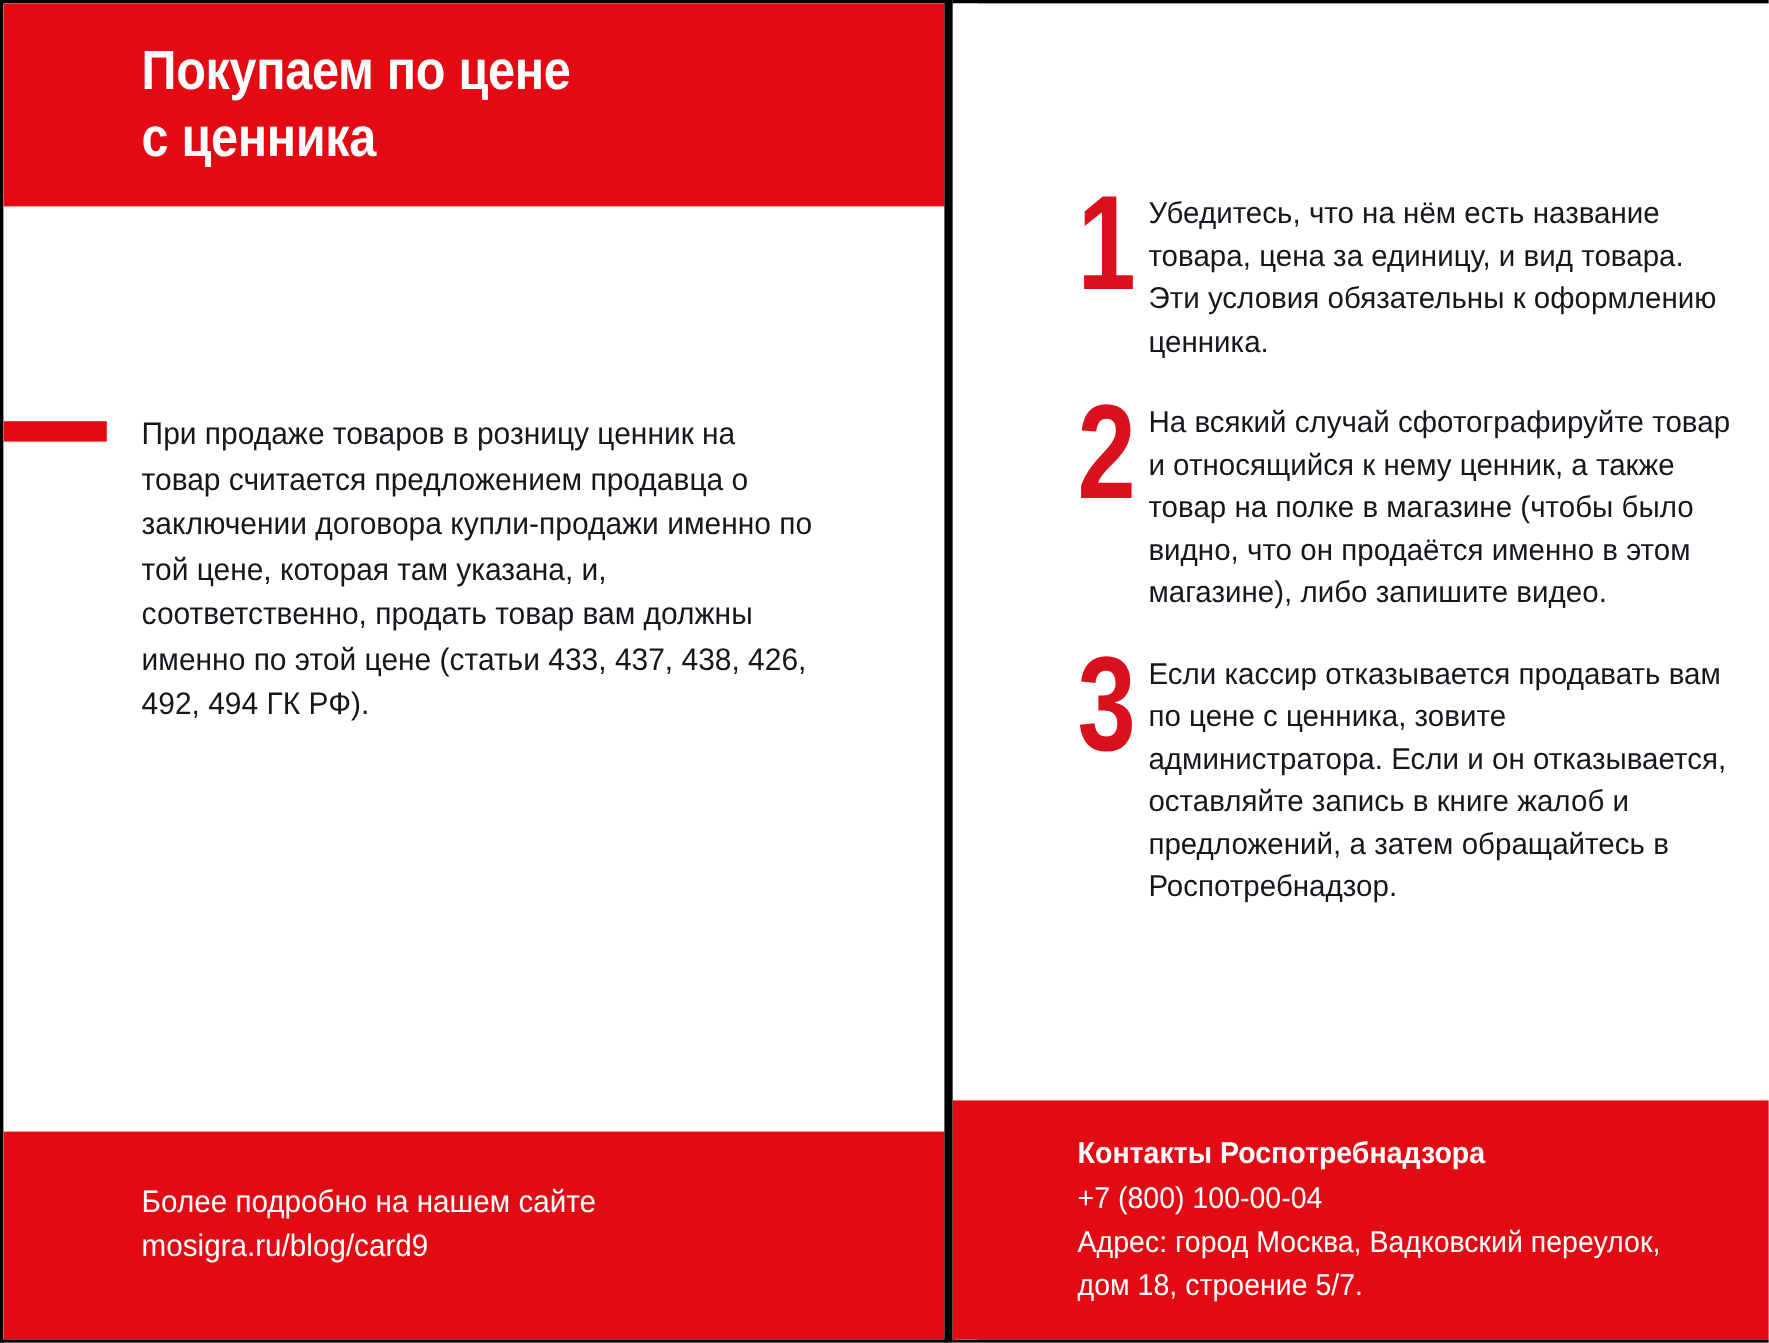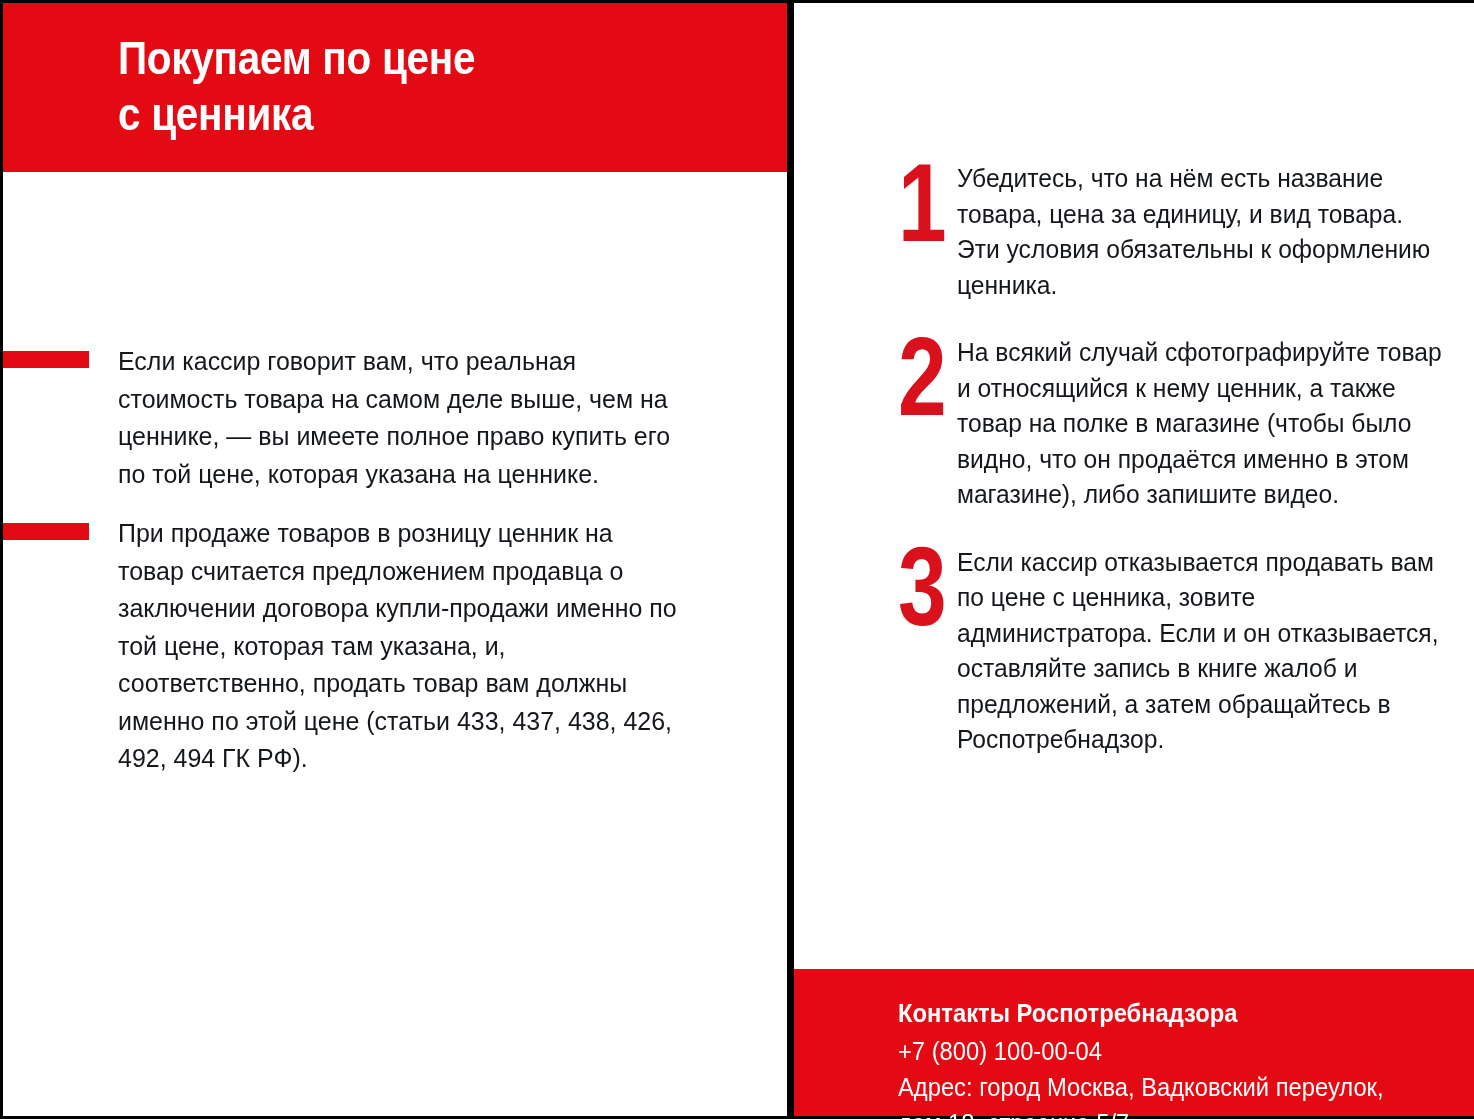--- a/index.html
+++ b/index.html
@@ -186,21 +186,21 @@
     transform: scaleX(0.985);
     transform-origin: left top;
     white-space: pre-line;
   }
 
   .footer-right {
     position: absolute;
     left: 0;
     bottom: 0;
     width: 680px;
-    height: 147px;
+    height: 199px;
     background: #e30a13;
   }
   .contacts-title {
     position: absolute;
     left: 104px;
     top: 28px;
     color: #ffffff;
     font-family: "Liberation Sans Narrow", "Liberation Sans", sans-serif;
     font-weight: bold;
     font-size: 25px;
@@ -234,32 +234,32 @@
 
   <div class="card-left">
 
     <div class="title-band">
       <div class="title-text">Покупаем по цене
 с ценника</div>
     </div>
 
     <div class="bullets">
 
-      <div class="bullet-row">
-        <div class="bullet-mark"></div>
-        <div class="bullet-text">Если кассир говорит вам, что реальная стоимость товара на самом деле выше, чем на ценнике, — вы имеете полное право купить его по той цене, которая указана на ценнике.</div>
-      </div>
 
       <div class="bullet-row">
         <div class="bullet-mark"></div>
         <div class="bullet-text">При продаже товаров в розницу ценник на товар считается предложением продавца о заключении договора купли-продажи именно по той цене, которая там указана, и, соответственно, продать товар вам должны именно по этой цене (статьи 433, 437, 438, 426, 492, 494 ГК РФ).</div>
       </div>
 
     </div>
 
+    <div class="footer-left">
+      <div class="footer-left-text">Более подробно на нашем сайте
+mosigra.ru/blog/card9</div>
+    </div>
 
   </div>
 
   <div class="divider"></div>
 
   <div class="card-right">
 
     <div class="steps">
 
       <div class="step-row">

